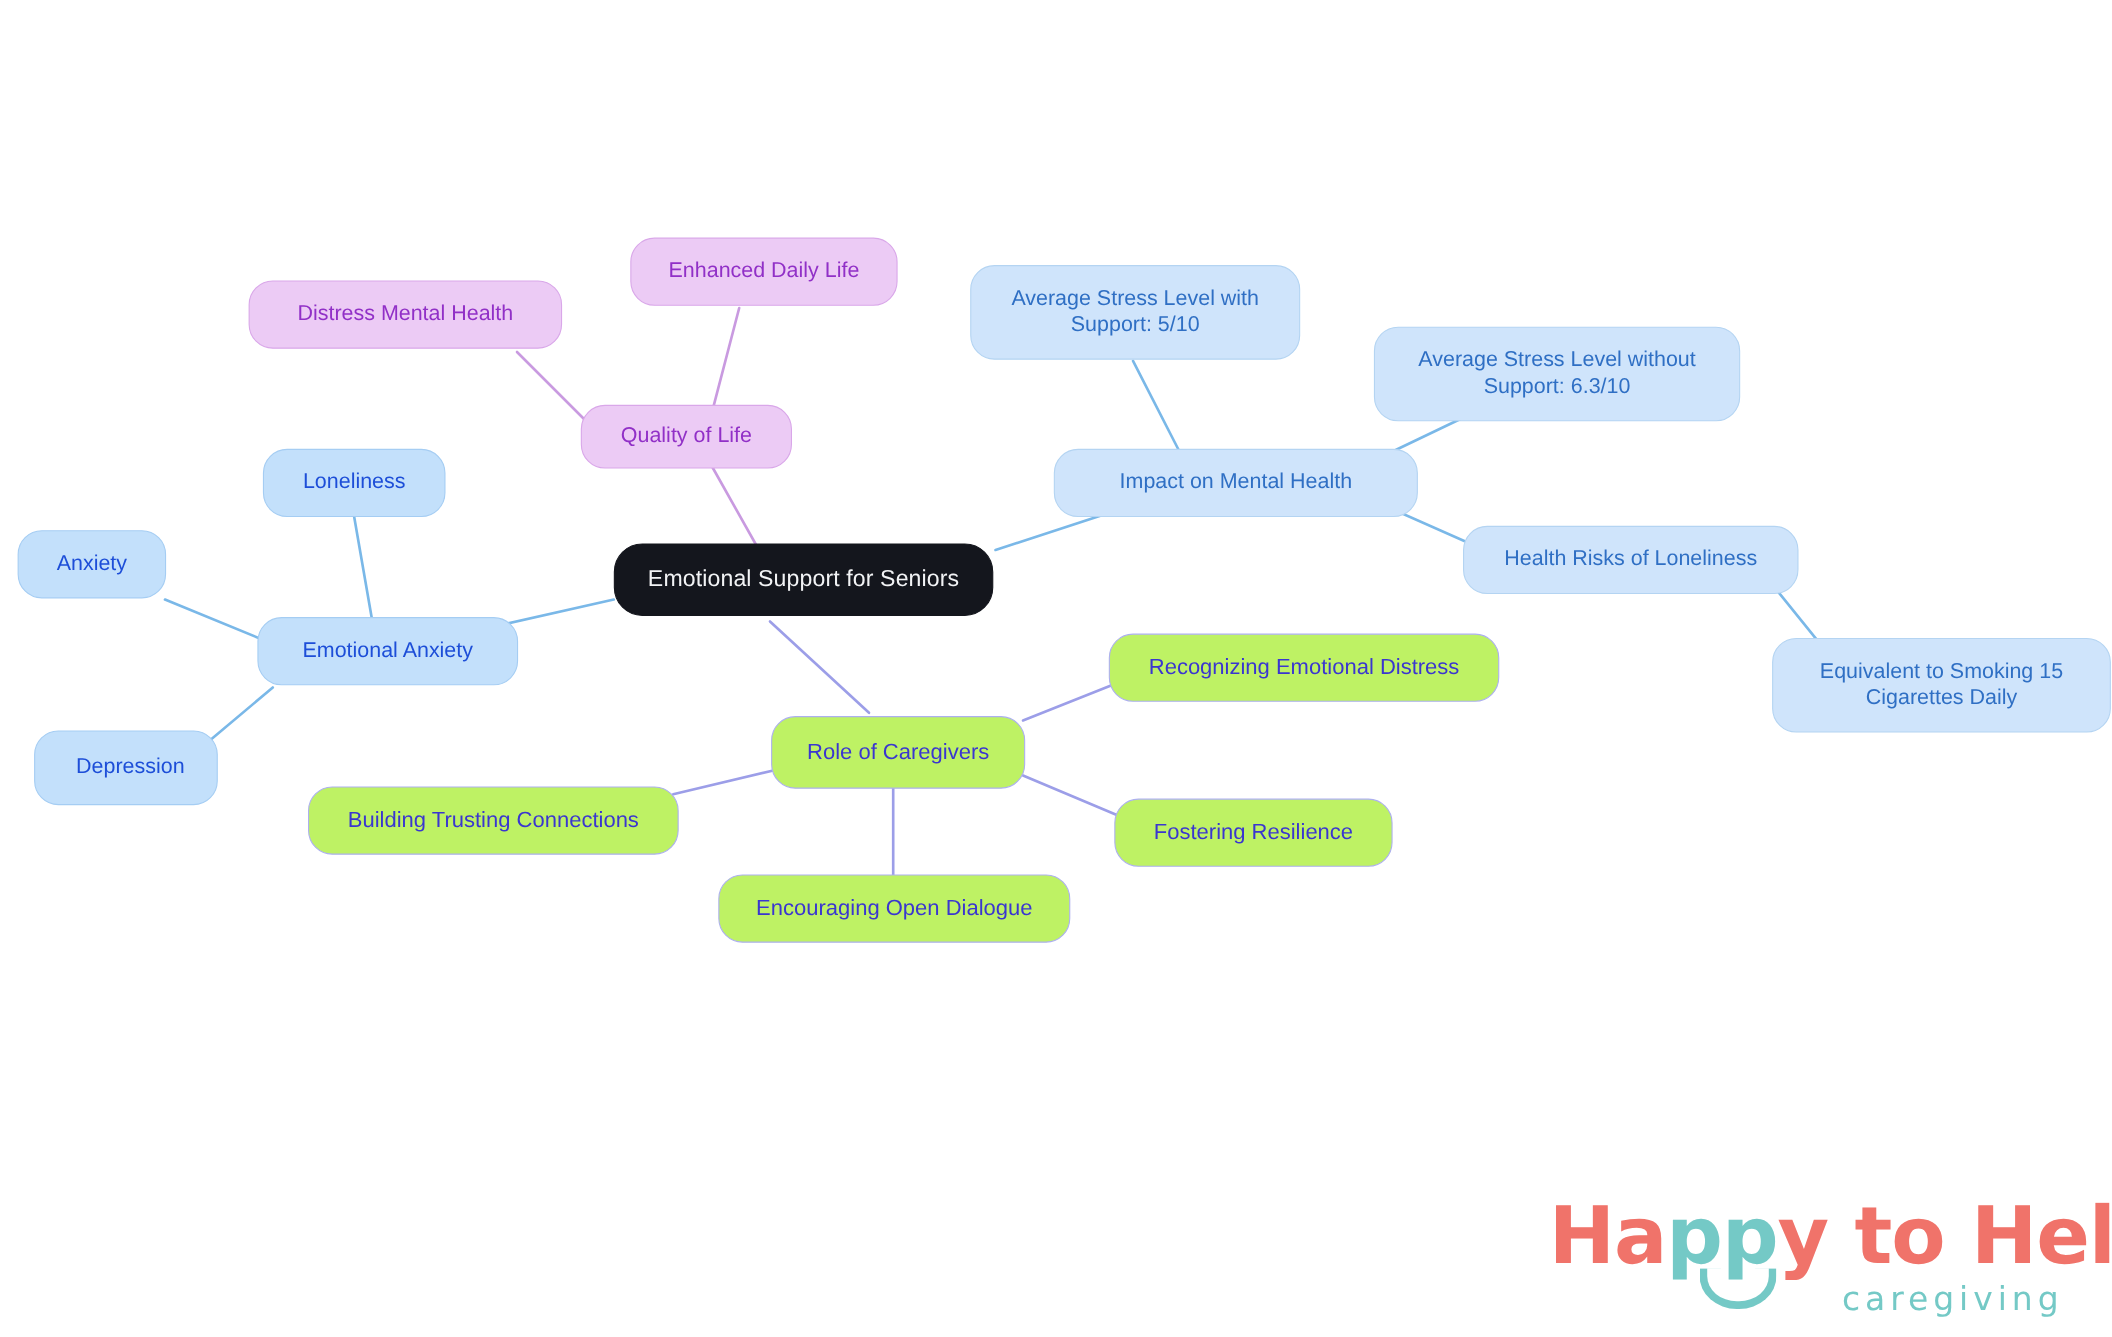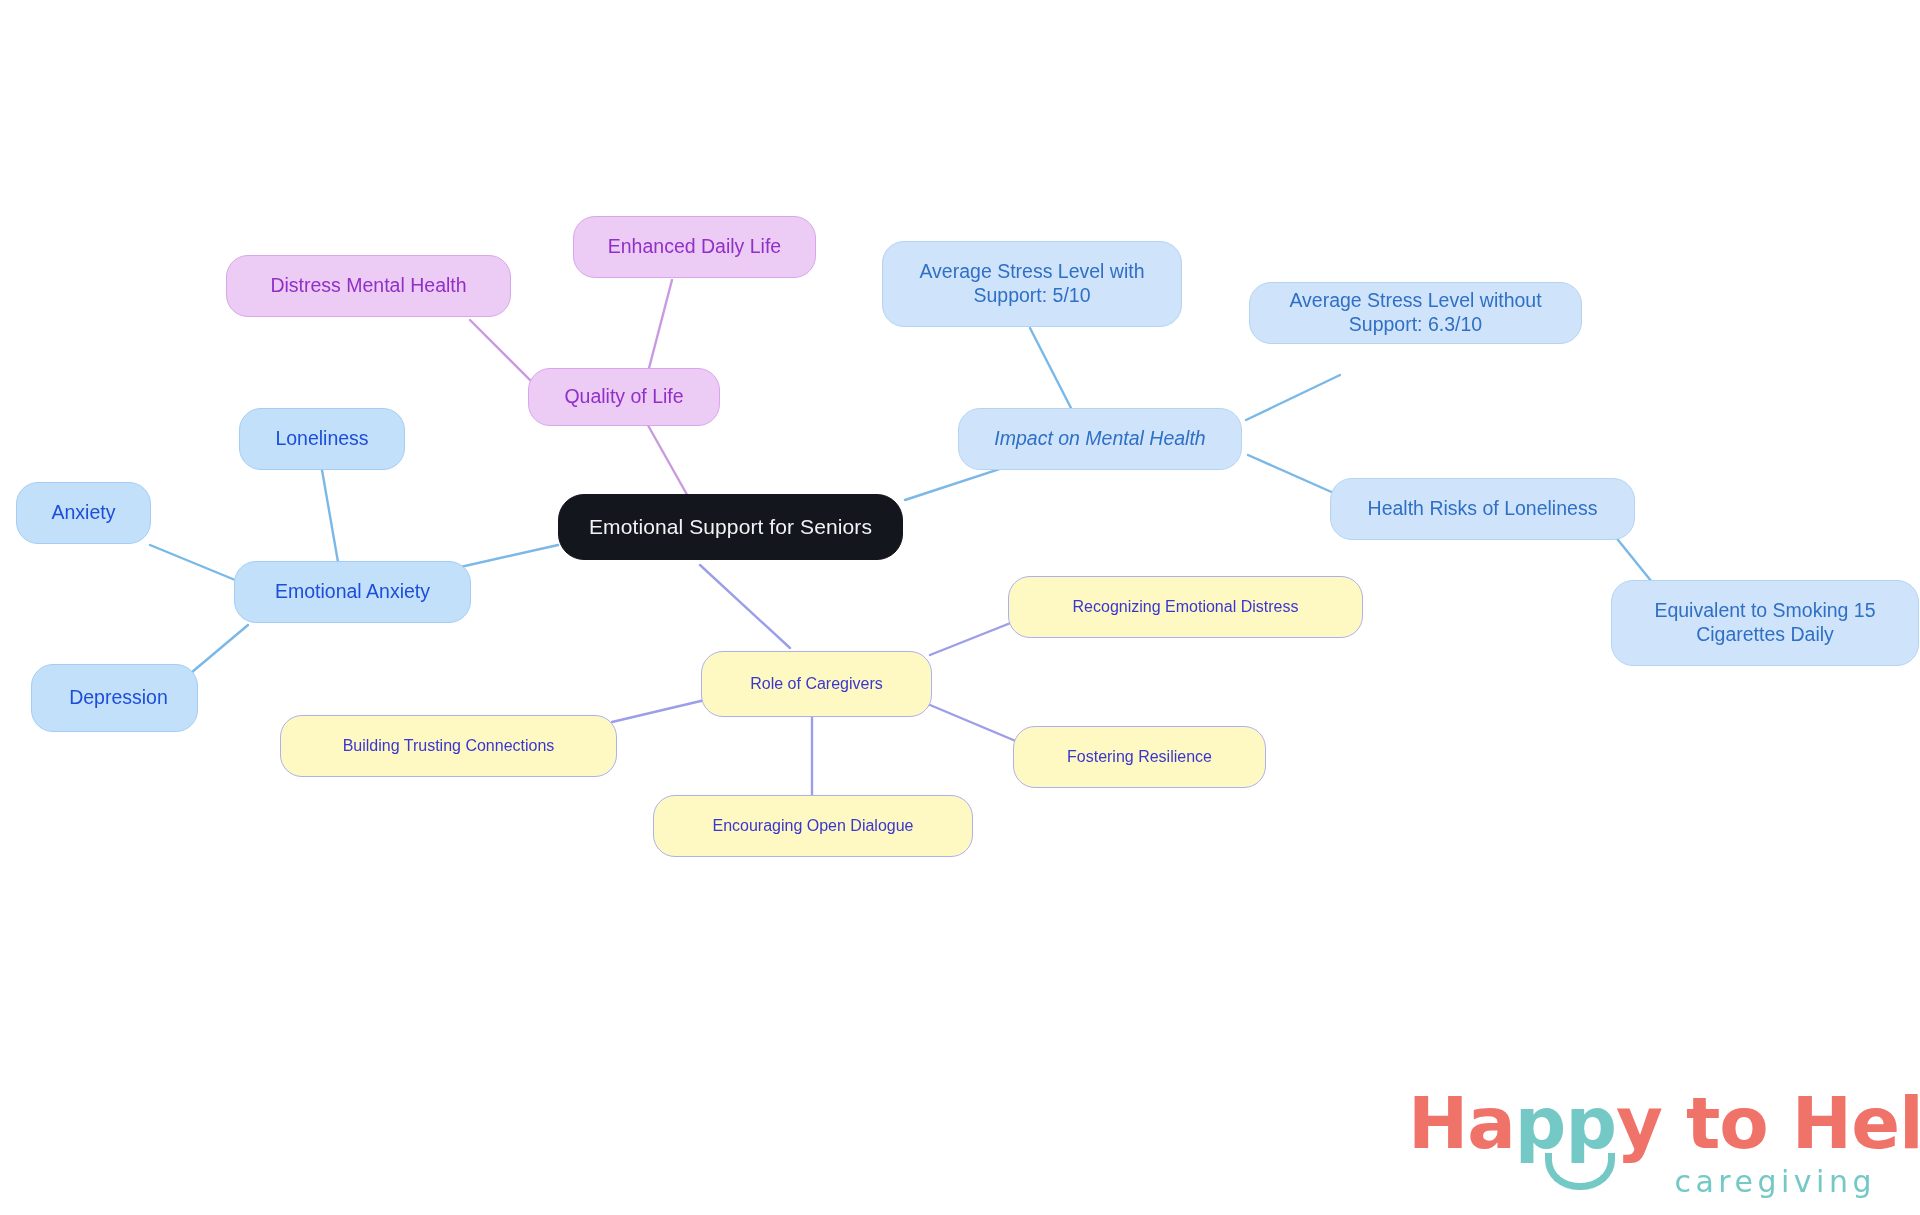--- a/index.html
+++ b/index.html
@@ -70,24 +70,24 @@
   }
 
   .node-pink {
     background: #eccbf5;
     border-color: #d9a7e9;
     color: #9130c7;
     font-size: 19.5px;
   }
 
   .node-periwinkle {
-    background: #fef9c3;
+    background: #bef264;
     border-color: #adb0ef;
     color: #3a36d0;
-    font-size: 16px;
+    font-size: 20px;
   }
 
   
   #brand-logo {
     position: absolute;
     right: 42px;
     bottom: 18px;
     width: 470px;
     height: 110px;
     margin-left: 42px;
@@ -180,26 +180,26 @@
   <div class="node node-pink" style="left:573px; top:216px; width:243px; height:62px;text-align:center;">Enhanced Daily Life</div>
 
   <div class="node node-blue" style="left:234px; top:561px; width:237px; height:62px;">Emotional Anxiety</div>
 
   <div class="node node-blue" style="left:239px; top:408px; width:166px; height:62px;">Loneliness</div>
 
   <div class="node node-blue" style="left:16px; top:482px; width:135px; height:62px;">Anxiety</div>
 
   <div class="node node-blue" style="left:31px; top:664px; width:167px; height:68px;padding-left:22px;">Depression</div>
 
-  <div class="node node-blue-pale" style="left:958px; top:408px; width:284px; height:62px;font-style:italic;">Impact on Mental Health</div>
+  <div class="node node-blue-pale" style="left:958px; top:408px; width:331px; height:62px;">Impact on Mental Health</div>
 
   <div class="node node-blue-pale" style="left:882px; top:241px; width:300px; height:86px;">Average Stress Level with
 Support: 5/10</div>
 
-  <div class="node node-blue-pale" style="left:1249px; top:282px; width:333px; height:62px;text-align:center;">Average Stress Level without
+  <div class="node node-blue-pale" style="left:1249px; top:297px; width:333px; height:86px;text-align:center;">Average Stress Level without
 Support: 6.3/10</div>
 
   <div class="node node-blue-pale" style="left:1330px; top:478px; width:305px; height:62px;">Health Risks of Loneliness</div>
 
   <div class="node node-blue-pale" style="left:1611px; top:580px; width:308px; height:86px;">Equivalent to Smoking 15
 Cigarettes Daily</div>
 
   <div class="node node-periwinkle" style="left:701px; top:651px; width:231px; height:66px;">Role of Caregivers</div>
 
   <div class="node node-periwinkle" style="left:1008px; top:576px; width:355px; height:62px;">Recognizing Emotional Distress</div>

